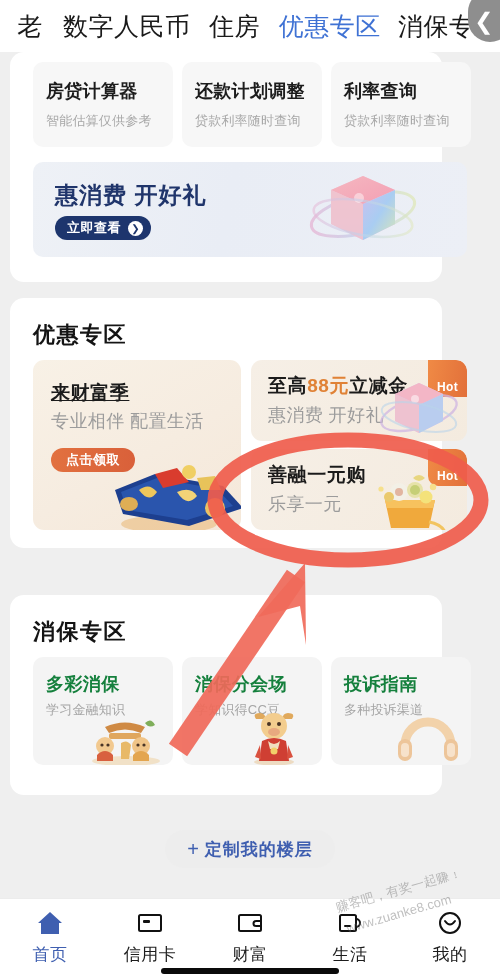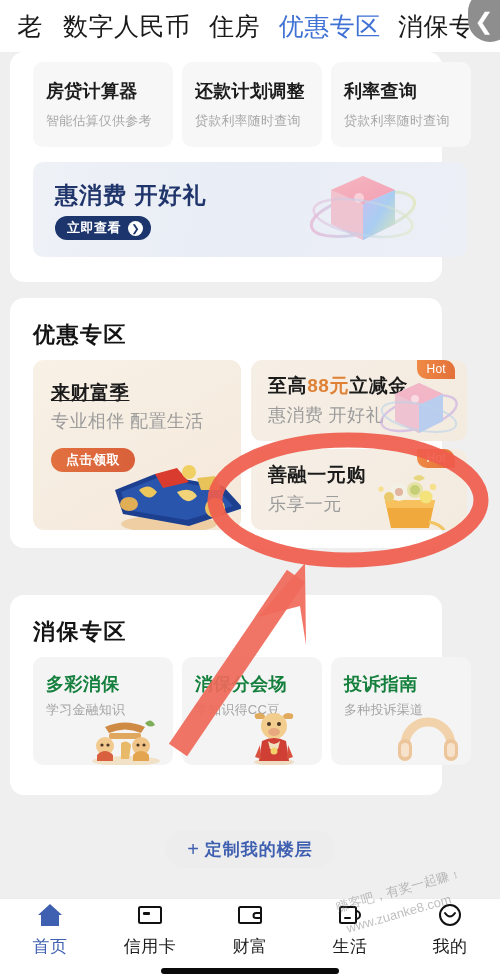--- a/index.html
+++ b/index.html
@@ -120,24 +120,24 @@
   }
   .take-btn span { font-size: 13px; color: #fff; font-weight: 700; letter-spacing: .5px; }
 
   .yh-right-top .yh-title { position: absolute; left: 17px; top: 13px; }
   .yh-right-top .yh-sub   { position: absolute; left: 17px; top: 43px; }
   .yh-right-bot .yh-title { position: absolute; left: 17px; top: 13px; }
   .yh-right-bot .yh-sub   { position: absolute; left: 17px; top: 43px; }
   .amt { color: #e08236; }
 
   .hot-badge {
-    position: absolute; right: 12px; top: 0;
+    position: absolute; right: 0; top: 0;
     background: linear-gradient(100deg,#f08a45,#e2703a);
-    color: #fff; font-size: 12px; font-weight: 400;
-    padding: 2px 9px 3px 9px;
+    color: #fff; font-size: 12px; font-weight: 700;
+    padding: 20px 9px 3px 9px;
     border-radius: 0 11px 0 10px;
     letter-spacing: .3px;
   }
 
   .art { position: absolute; pointer-events: none; }
 
   
   #card-xiaobao { top: 595px; height: 200px; }
   .xb-row { position: absolute; left: 23px; top: 62px; display: flex; gap: 9px; }
   .xb-item {
@@ -159,21 +159,21 @@
   .custom-btn .lbl  { font-size: 17px; color: #3f5fb0; letter-spacing: 1px; font-weight: bold; }
 
   
   .bottomnav {
     position: absolute; left: 0; bottom: 0; width: 500px; height: 82px;
     background: #fff; border-top: 1px solid #ececec;
     display: flex;
   }
   .navitem {
     flex: 1; display: flex; flex-direction: column;
-    align-items: center; justify-content: flex-start; padding-top: 3px; gap: 7px;
+    align-items: center; justify-content: flex-start; padding-top: 11px; gap: 7px;
   }
   .navlabel { font-size: 17px; color: #1d1d1d; letter-spacing: .5px; }
   .navitem.active .navlabel { color: #3f5fb0; }
   .navicon { width: 28px; height: 26px; display: flex; align-items: center; justify-content: center; }
   .homebar {
     position: absolute; left: 50%; transform: translateX(-50%);
     bottom: 6px; width: 178px; height: 6px; border-radius: 3px; background: #0a0a0a;
   }
 
   

